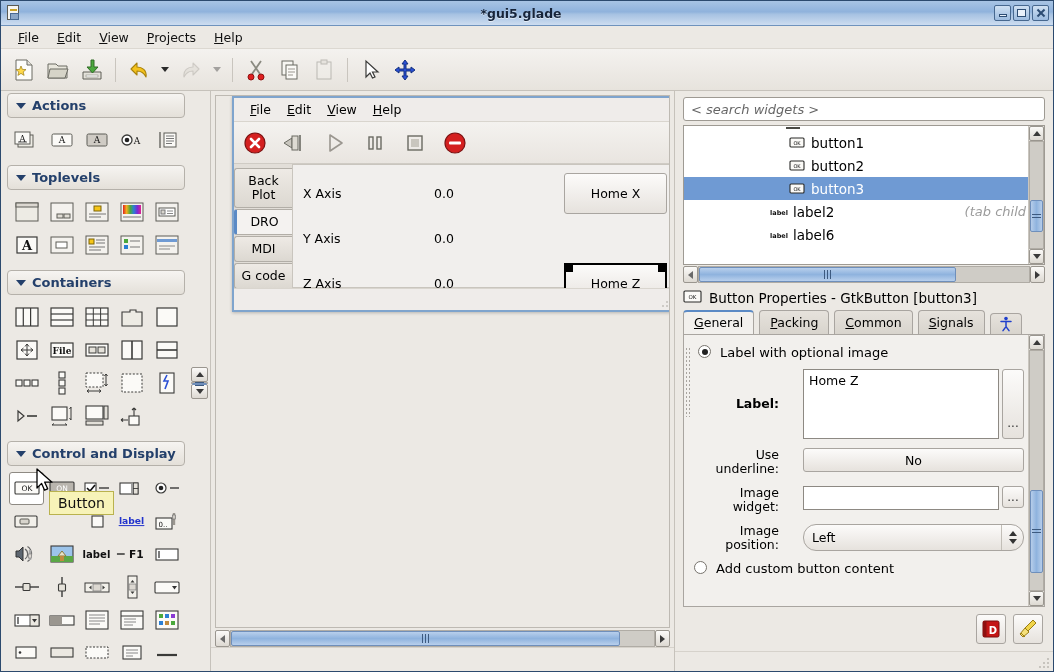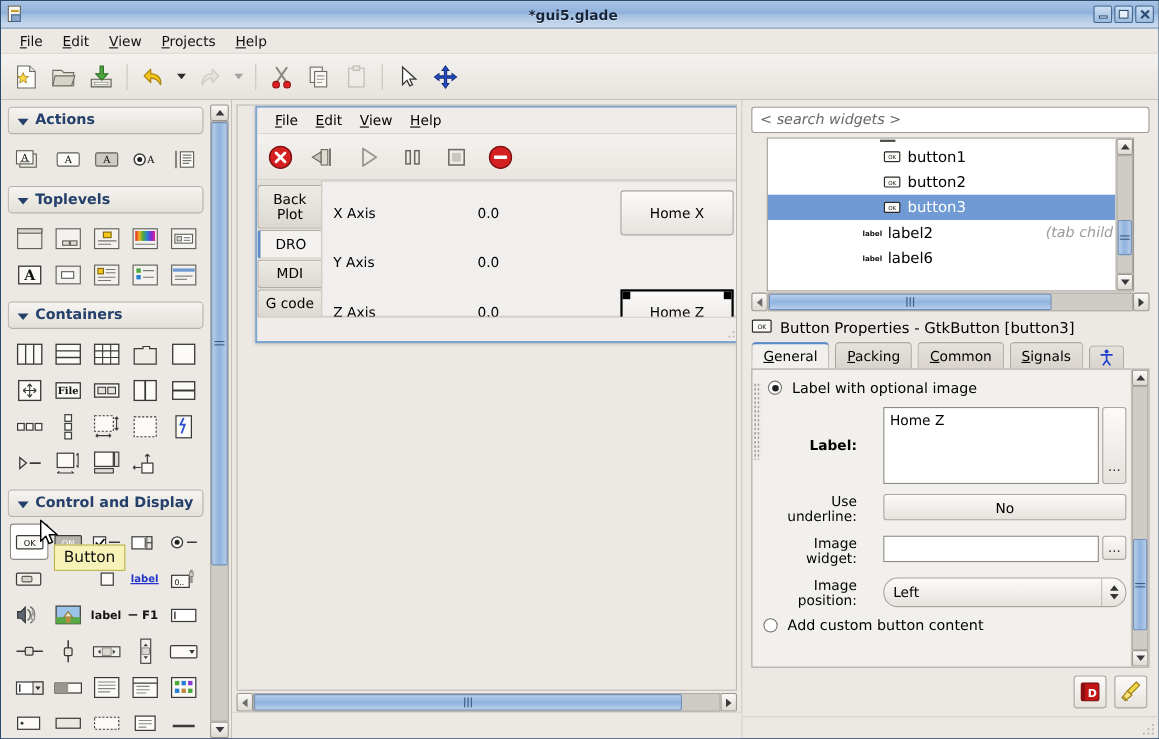--- a/index.html
+++ b/index.html
@@ -59,21 +59,21 @@
   .tarrow.dis{ opacity:.38; }
   .chev{ width:0;height:0;border-left:4px solid transparent;border-right:4px solid transparent;
          border-top:5px solid #2a2a2a; }
 
   
   .body{ flex:1 1 auto;display:flex;min-height:0; }
 
   
   .palette-wrap{ width:210px;flex:0 0 210px;display:flex;flex-direction:column;
                  background:#ece9e4;border-right:1px solid #c6c2bb;min-height:0; }
-  .palette-inner{ flex:1 1 auto;display:flex;min-height:0;padding:4px 0 0 6px; }
+  .palette-inner{ flex:1 1 auto;display:flex;min-height:0;padding:4px 0 0 6px;align-items:center; }
   .palette{ flex:1 1 auto;overflow:hidden;position:relative; }
   .pal-scroll{ width:17px;flex:0 0 17px;display:flex;flex-direction:column;
                margin:0 2px; }
   .sb-btn{ height:15px;flex:0 0 15px;border:1px solid #9a968f;border-radius:2px;
            background:linear-gradient(to bottom,#fbfaf8,#ddd9d2);
            display:flex;align-items:center;justify-content:center; }
   .sb-up{ width:0;height:0;border-left:4px solid transparent;border-right:4px solid transparent;border-bottom:5px solid #3a3a3a; }
   .sb-dn{ width:0;height:0;border-left:4px solid transparent;border-right:4px solid transparent;border-top:5px solid #3a3a3a; }
   .sb-track{ flex:1 1 auto;background:#cfccc6;border:1px solid #b0aca5;position:relative; }
   .sb-thumb{ position:absolute;left:0;right:0;border:1px solid #6f8fbb;border-radius:2px;
@@ -143,21 +143,21 @@
   .hnd.tl{left:0;top:0;} .hnd.tr{right:0;top:0;} .hnd.bl{left:0;bottom:0;} .hnd.br{right:0;bottom:0;}
   .dwin-foot{ height:22px;background:#efecea;border-top:1px solid #d9d5ce;position:relative; }
   .resz{ position:absolute;right:2px;bottom:2px;width:12px;height:12px;opacity:.45; }
 
   
   .right{ width:378px;flex:0 0 378px;display:flex;flex-direction:column;
           background:#ece9e4;min-height:0; }
   .search-box{ margin:6px 8px 4px 8px;height:24px;border:1px solid #9e9a93;border-radius:3px;
                background:#fff;display:flex;align-items:center;padding:0 7px;
                font-style:italic;color:#666;font-size:13px; }
-  .tree-wrap{ margin:0 22px;height:140px;display:flex;border:1px solid #9e9a93;background:#fff; }
+  .tree-wrap{ margin:0 8px;height:140px;display:flex;border:1px solid #9e9a93;background:#fff; }
   .tree{ flex:1 1 auto;overflow:hidden;position:relative;padding-top:1px; }
   .trow{ display:flex;align-items:center;height:23px;padding-left:6px;font-size:13.5px;position:relative; }
   .trow.sel{ background:#6f9ad3;color:#fff; }
   .tind{ display:inline-block; }
   .ticon{ width:18px;flex:0 0 18px;display:flex;align-items:center;justify-content:center;margin-right:5px; }
   .tabchild{ position:absolute;right:2px;font-style:italic;color:#9b9b9b;font-size:13px; }
   .tree-vs{ width:16px;flex:0 0 16px;display:flex;flex-direction:column;background:#e8e5e0;border-left:1px solid #cac6bf; }
   .tree-hs{ margin:1px 8px 0 8px;height:17px;display:flex; }
   .prop-hdr{ display:flex;align-items:center;gap:7px;margin:7px 8px 3px 8px;font-size:13.5px; }
   .prop-tabs{ display:flex;align-items:flex-end;margin:0 8px;height:25px;gap:5px; }

